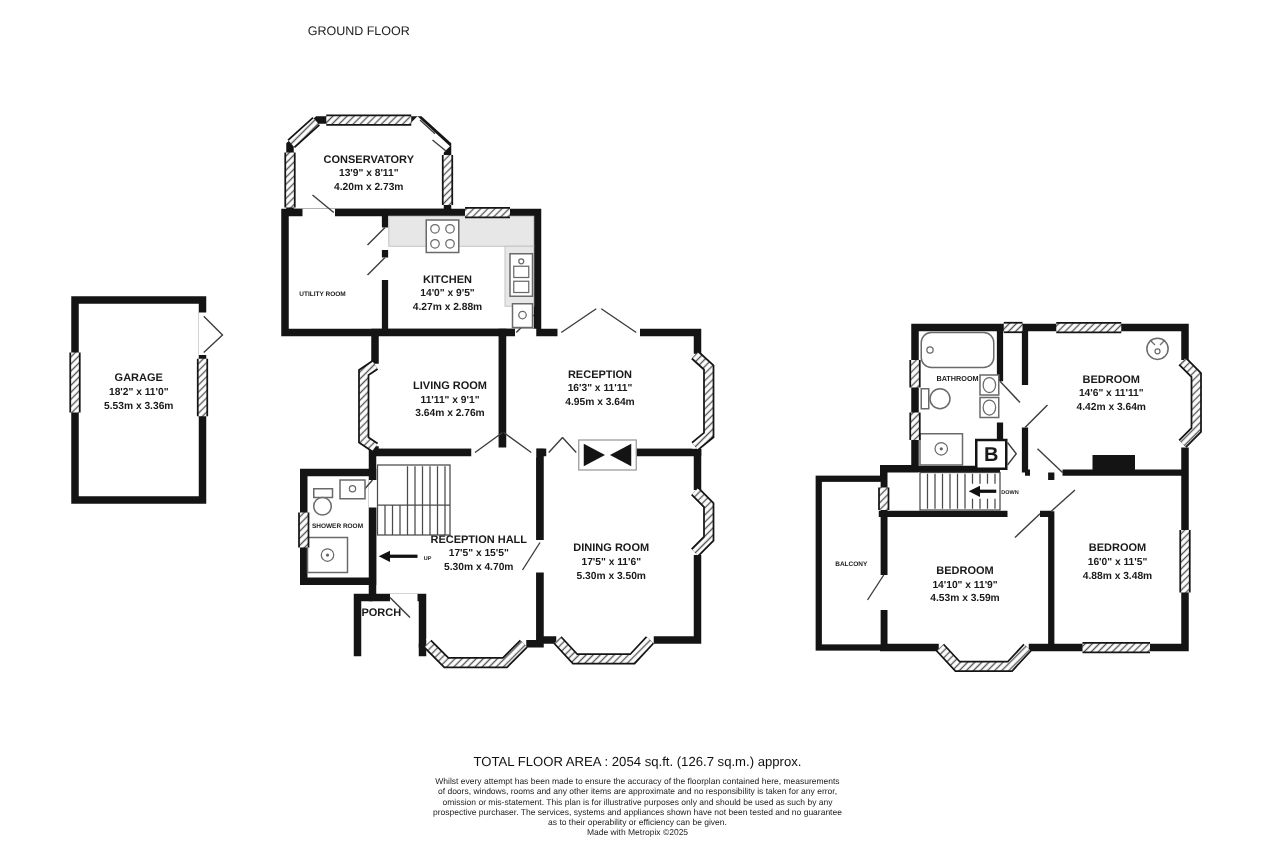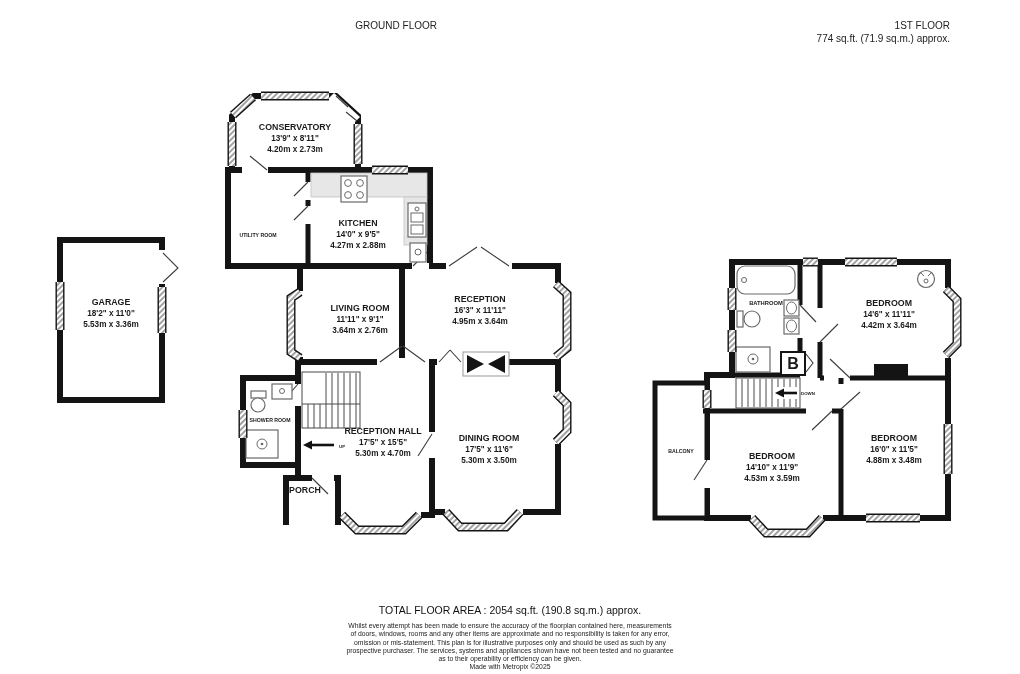--- a/index.html
+++ b/index.html
@@ -1,18 +1,18 @@
 <!DOCTYPE html>
 <html><head>
 <meta charset="utf-8">
 <style>
   html,body{margin:0;padding:0;background:#fff;}
   #page{position:relative;width:1020px;height:674px;background:#fff;overflow:hidden;
         font-family:"Liberation Sans",sans-serif;color:#1a1a1a;}
-  .hdr{position:absolute;width:300px;text-align:right;font-size:10px;line-height:12.5px;color:#222;}
+  .hdr{position:absolute;width:300px;text-align:center;font-size:10px;line-height:12.5px;color:#222;}
   #hdr-ground{left:137px;top:20px;}
   #hdr-first{left:650px;top:20px;}
   #ftr-total{position:absolute;left:210px;top:604px;width:600px;text-align:center;
              font-size:10.5px;color:#111;}
   #ftr-disc{position:absolute;left:240px;top:622px;width:540px;text-align:center;
             font-size:6.8px;line-height:8.3px;color:#222;}
   svg{position:absolute;left:0;top:0;}
   svg text{font-family:"Liberation Sans",sans-serif;fill:#1a1a1a;text-anchor:middle;}
   .rname{font-size:8.8px;font-weight:bold;}
   .rdim{font-size:8.2px;font-weight:bold;}
@@ -36,24 +36,20 @@
   .solid{fill:#141414;}
   .fpbox{fill:#fff;stroke:#999;stroke-width:1;}
 </style>
 </head>
 <body>
 
 <div id="page">
 
   <div class="hdr" id="hdr-ground">
     <div>GROUND FLOOR</div>
-  </div>
-  <div class="hdr" id="hdr-first">
-    <div>1ST FLOOR</div>
-    <div>774 sq.ft. (71.9 sq.m.) approx.</div>
   </div>
 
   <svg width="1020" height="674" viewBox="0 0 1020 674">
     <defs>
       <pattern id="wh" width="4" height="4" patternUnits="userSpaceOnUse" patternTransform="rotate(45)">
         <rect width="4" height="4" fill="#fff"></rect>
         <line x1="2" y1="0" x2="2" y2="4" stroke="#555" stroke-width="1.1"></line>
       </pattern>
     </defs>
 
@@ -345,21 +341,21 @@
       <text class="rname" x="894" y="441">BEDROOM</text>
       <text class="rdim" x="894" y="452">16'0" x 11'5"</text>
       <text class="rdim" x="894" y="463">4.88m x 3.48m</text>
 
       <text class="rsm2" x="681" y="453">BALCONY</text>
       <text class="rxs" x="801" y="395">DOWN</text>
       <text class="bsym" x="793" y="369">B</text>
     </g>
   </svg>
 
-  <div id="ftr-total">TOTAL FLOOR AREA : 2054 sq.ft. (190.8 sq.m.) approx.</div>
+  <div id="ftr-total">TOTAL FLOOR AREA : 2054 sq.ft. (126.7 sq.m.) approx.</div>
   <div id="ftr-disc">
     <div>Whilst every attempt has been made to ensure the accuracy of the floorplan contained here, measurements</div>
     <div>of doors, windows, rooms and any other items are approximate and no responsibility is taken for any error,</div>
     <div>omission or mis-statement. This plan is for illustrative purposes only and should be used as such by any</div>
     <div>prospective purchaser. The services, systems and appliances shown have not been tested and no guarantee</div>
     <div>as to their operability or efficiency can be given.</div>
     <div>Made with Metropix ©2025</div>
   </div>
 </div>
 

